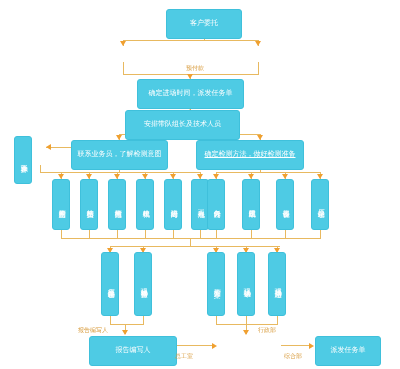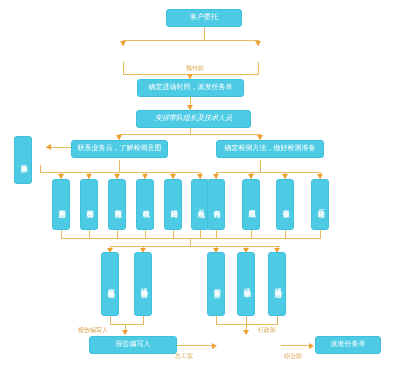--- a/index.html
+++ b/index.html
@@ -27,21 +27,21 @@
     align-items: center;
     justify-content: center;
     text-align: center;
     box-sizing: border-box;
     line-height: 1.05;
     letter-spacing: 0px;
     z-index: 3;
   }
   .node.h {
     font-size: 7px;
-    padding: 8px 2px;
+    padding: 14px 2px;
   }
   .node.v {
     font-size: 7px;
     writing-mode: vertical-rl;
     text-orientation: upright;
     padding: 3px 0;
     letter-spacing: 0.5px;
   }
   .edge {
     position: absolute;
@@ -187,25 +187,25 @@
   <div class="arrow down" style="left:243px; top:330px;"></div>
   <div class="arrow right" style="left:212px; top:343px;"></div>
   <div class="arrow right" style="left:309px; top:343px;"></div>
 
   <div class="node h" style="left:166px; top:9px; width:76px; height:18px;">客户委托</div>
 
 
 
   <div class="node h" style="left:137px; top:79px; width:107px; height:16px;">确定进场时间，派发任务单</div>
 
-  <div class="node h" style="left:136px; top:110px; width:115px; height:15px;font-style:italic;">安排带队组长及技术人员</div>
+  <div class="node h" style="left:125px; top:110px; width:115px; height:15px;">安排带队组长及技术人员</div>
 
   <div class="node h" style="left:71px; top:140px; width:97px; height:16px;">联系业务员，了解检测意图</div>
 
-  <div class="node h" style="left:216px; top:140px; width:108px; height:16px;">确定检测方法，做好检测准备</div>
+  <div class="node h" style="left:196px; top:140px; width:108px; height:16px;text-decoration:underline;">确定检测方法，做好检测准备</div>
 
   <div class="node v" style="left:14px; top:136px; width:18px; height:48px;">联系客户</div>
 
   <div class="node v" style="left:52px; top:179px; width:18px; height:51px;">检测意图</div>
   <div class="node v" style="left:80px; top:179px; width:18px; height:51px;">结构类型</div>
   <div class="node v" style="left:108px; top:179px; width:18px; height:51px;">检测范围</div>
   <div class="node v" style="left:136px; top:179px; width:18px; height:51px;">建筑年代</div>
   <div class="node v" style="left:164px; top:179px; width:18px; height:51px;">进场时间</div>
   <div class="node v" style="left:191px; top:179px; width:18px; height:51px;">工程地点</div>
 

